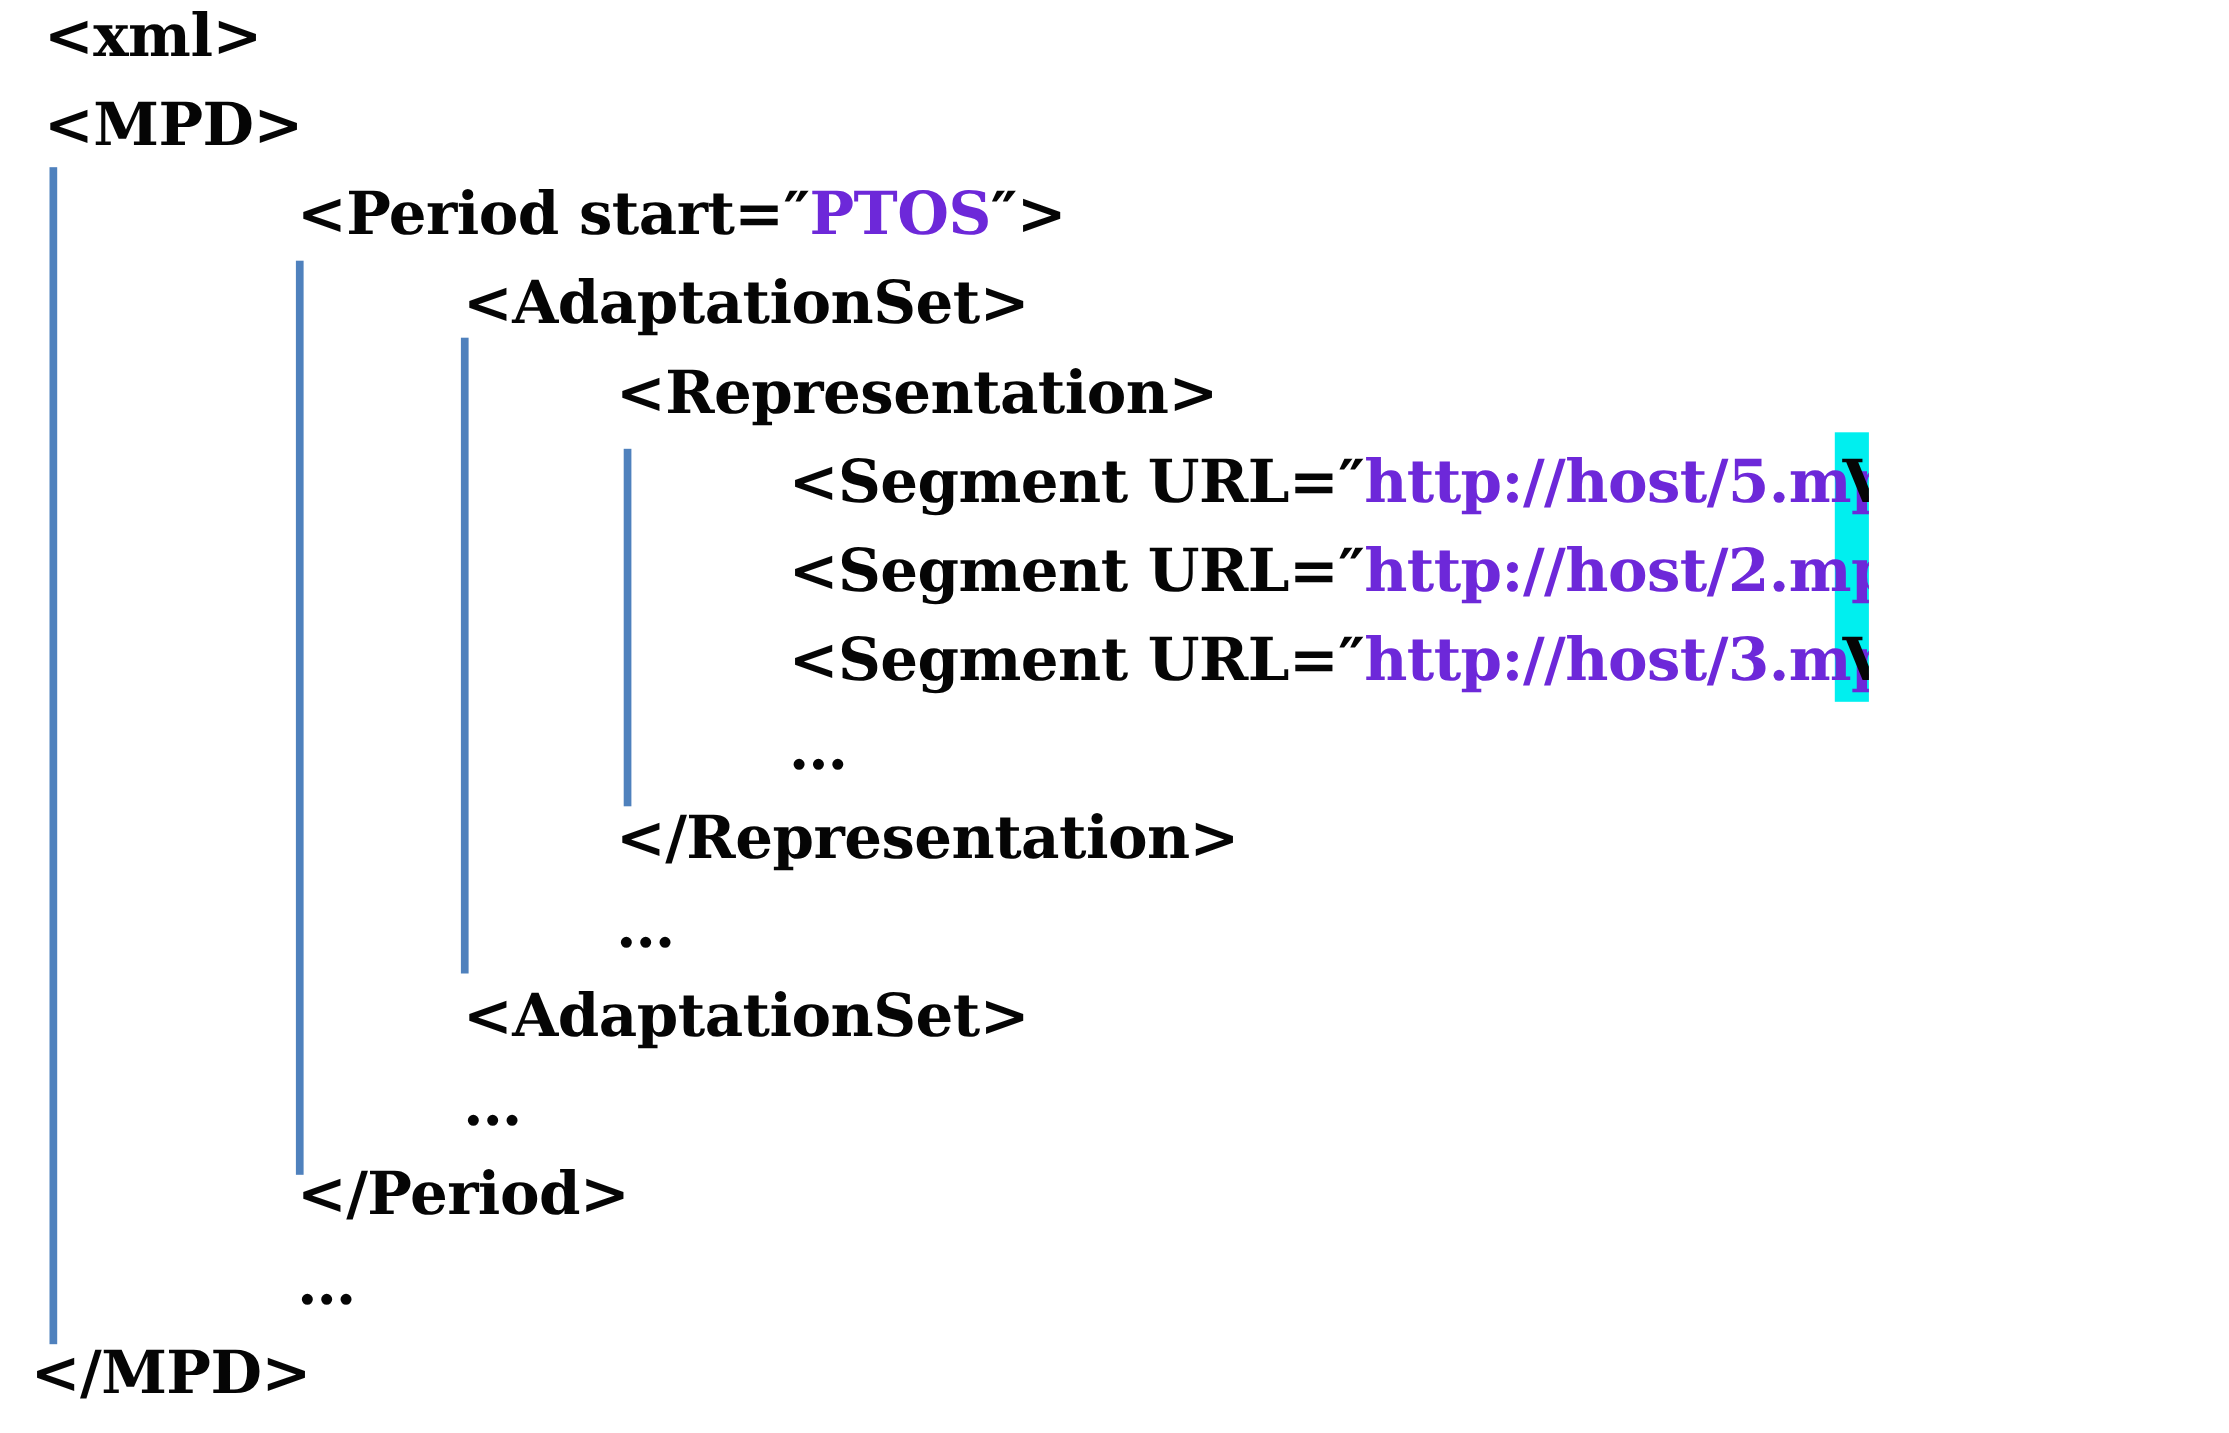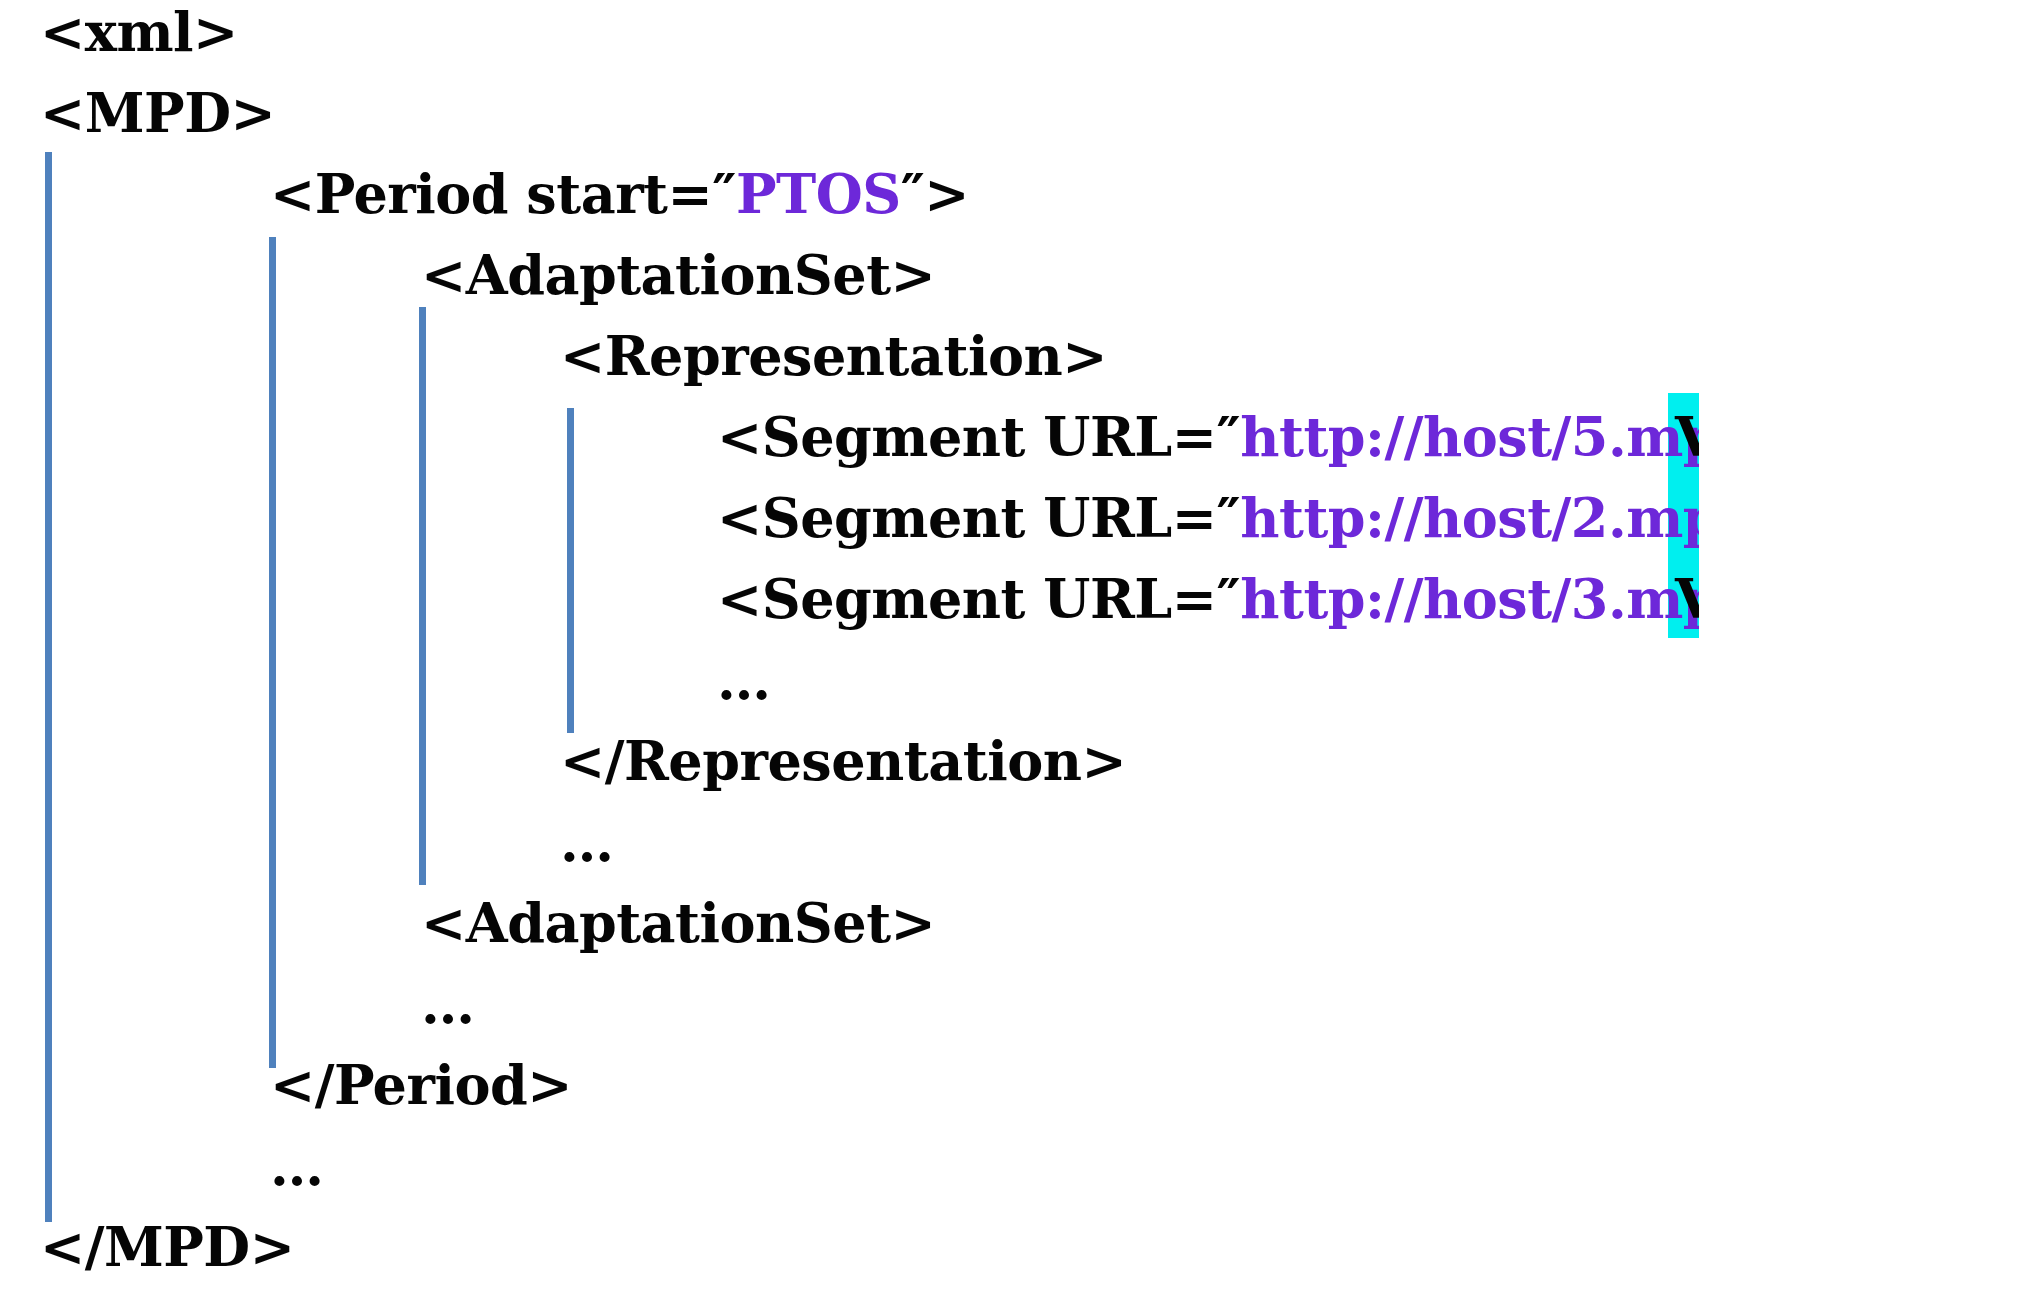--- a/index.html
+++ b/index.html
@@ -60,15 +60,15 @@
       <div class="code-row" style="left: 717px; top: 406px;"><span>&lt;Segment URL=″</span><span class="part-red">http://host/5.mp4</span><span>″</span><span class="part-abs" style="left: 958px;">VCC=″1″</span><span class="part-abs" style="left: 1241px;">/&gt;</span></div>
       <div class="code-row" style="left: 717px; top: 487px;"><span>&lt;Segment URL=″</span><span class="part-red">http://host/2.mp4</span><span>″</span><span class="part-abs" style="left: 1241px;">/&gt;</span></div>
       <div class="code-row" style="left: 717px; top: 568px;"><span>&lt;Segment URL=″</span><span class="part-red">http://host/3.mp4</span><span>″</span><span class="part-abs" style="left: 958px;">VCC=″3″</span><span class="part-abs" style="left: 1241px;">/&gt;</span></div>
       <div class="code-row" style="left: 717px; top: 649px;"><span>…</span></div>
       <div class="code-row" style="left: 560px; top: 730px;"><span>&lt;/Representation&gt;</span></div>
       <div class="code-row" style="left: 560px; top: 811px;"><span>…</span></div>
       <div class="code-row" style="left: 421px; top: 892px;"><span>&lt;AdaptationSet&gt;</span></div>
       <div class="code-row" style="left: 421px; top: 973px;"><span>…</span></div>
       <div class="code-row" style="left: 270px; top: 1054px;"><span>&lt;/Period&gt;</span></div>
       <div class="code-row" style="left: 270px; top: 1135px;"><span>…</span></div>
-      <div class="code-row" style="left: 40px; top: 1216px;"><span>&lt;/MPD&gt;</span></div>
+      <div class="code-row" style="left: 28px; top: 1216px;"><span>&lt;/MPD&gt;</span></div>
     </div>
 </div>
 
 </body></html>

